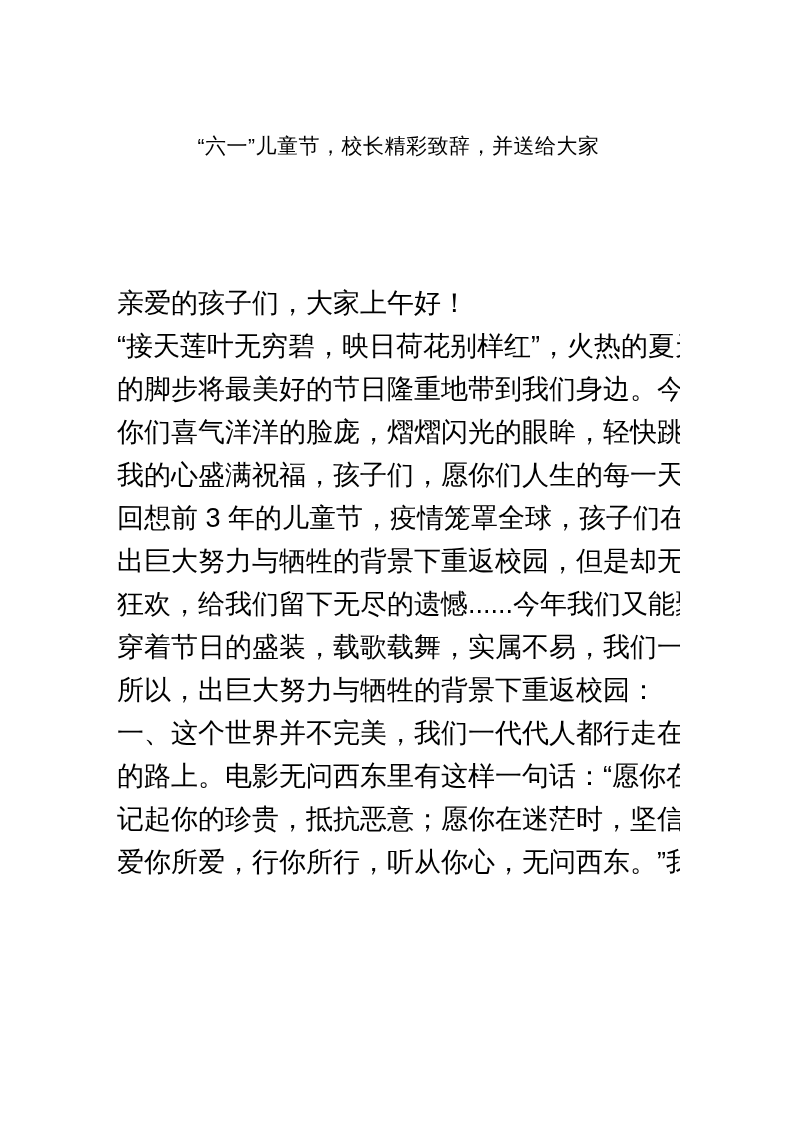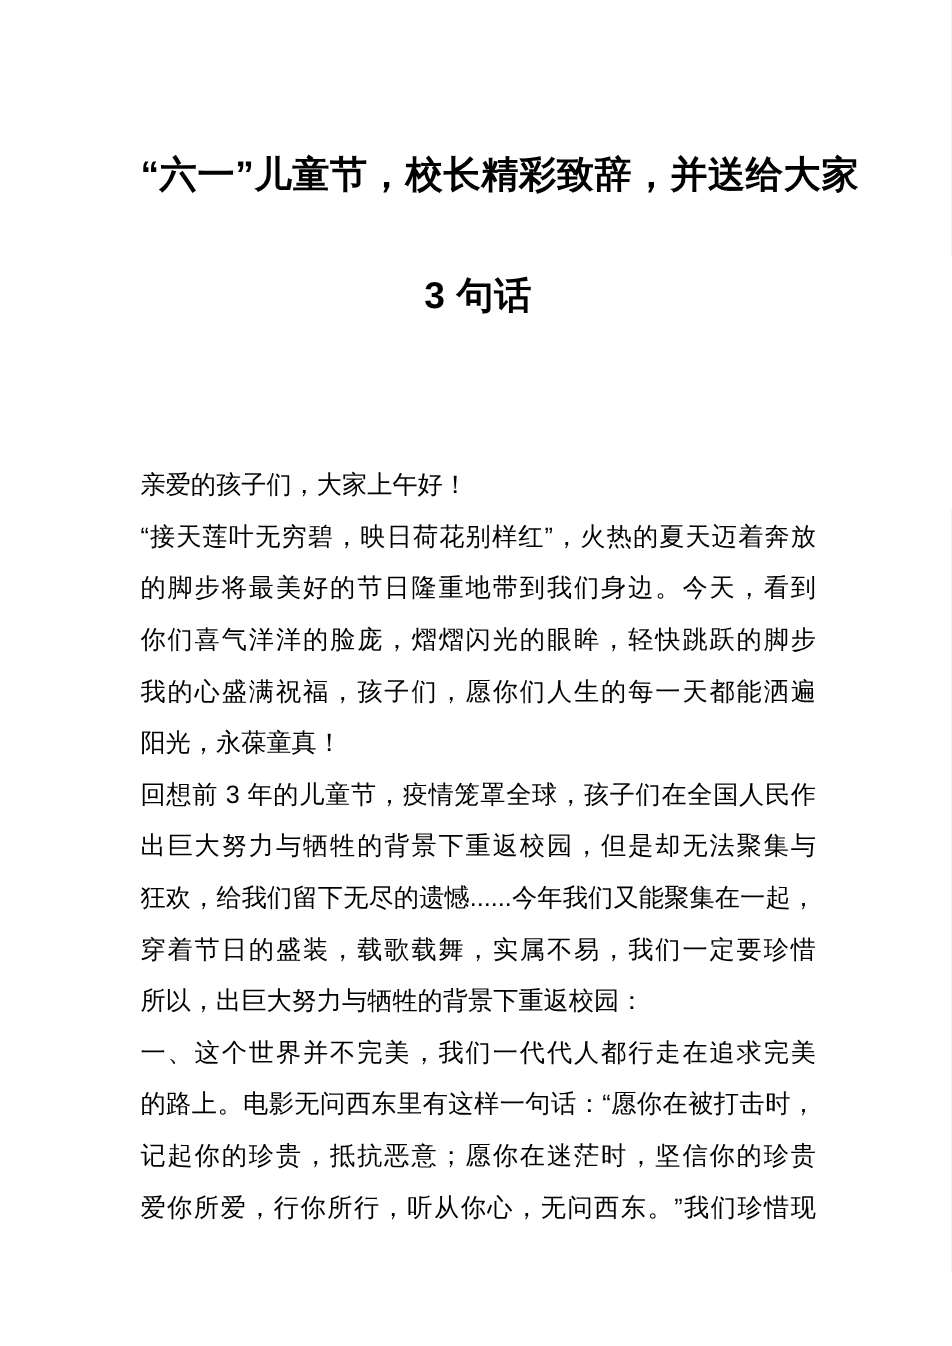--- a/index.html
+++ b/index.html
@@ -14,36 +14,36 @@
     margin: 0 auto;
     background: #ffffff;
     overflow: hidden;
     font-family: "Liberation Sans", "DejaVu Sans", sans-serif;
     color: #000000;
     box-sizing: border-box;
     padding: 126px 113px 0 117px;
   }
   .doc-title {
     margin: 0;
-    font-weight: 700;
-    font-size: 31px;
+    font-weight: 400;
+    font-size: 21px;
     color: #000000;
   }
   .title-line {
     line-height: 40px;
     text-align: center;
     white-space: nowrap;
     letter-spacing: 0.5px;
   }
   .title-line-2 {
     margin-top: 61px;
   }
   .doc-body {
     margin-top: 116px;
-    font-size: 21px;
+    font-size: 27px;
     line-height: 43px;
     font-weight: 400;
   }
   .body-line {
     height: 43px;
     white-space: nowrap;
     overflow: hidden;
     text-align: left;
   }
   .body-line.fill {
@@ -52,30 +52,28 @@
     text-justify: inter-character;
   }
 </style>
 </head>
 <body>
 
 <div class="page">
 
   <h1 class="doc-title">
     <div class="title-line title-line-1">“六一”儿童节，校长精彩致辞，并送给大家</div>
-    <div class="title-line title-line-2">3 句话</div>
   </h1>
 
   <div class="doc-body">
     <div class="body-line">亲爱的孩子们，大家上午好！</div>
     <div class="body-line fill">“接天莲叶无穷碧，映日荷花别样红”，火热的夏天迈着奔放</div>
     <div class="body-line fill">的脚步将最美好的节日隆重地带到我们身边。今天，看到</div>
     <div class="body-line fill">你们喜气洋洋的脸庞，熠熠闪光的眼眸，轻快跳跃的脚步</div>
     <div class="body-line fill">我的心盛满祝福，孩子们，愿你们人生的每一天都能洒遍</div>
-    <div class="body-line">阳光，永葆童真！</div>
     <div class="body-line fill">回想前 3 年的儿童节，疫情笼罩全球，孩子们在全国人民作</div>
     <div class="body-line fill">出巨大努力与牺牲的背景下重返校园，但是却无法聚集与</div>
     <div class="body-line fill">狂欢，给我们留下无尽的遗憾......今年我们又能聚集在一起，</div>
     <div class="body-line fill">穿着节日的盛装，载歌载舞，实属不易，我们一定要珍惜</div>
     <div class="body-line">所以，出巨大努力与牺牲的背景下重返校园：</div>
     <div class="body-line fill">一、这个世界并不完美，我们一代代人都行走在追求完美</div>
     <div class="body-line fill">的路上。电影无问西东里有这样一句话：“愿你在被打击时，</div>
     <div class="body-line fill">记起你的珍贵，抵抗恶意；愿你在迷茫时，坚信你的珍贵</div>
     <div class="body-line fill">爱你所爱，行你所行，听从你心，无问西东。”我们珍惜现</div>
   </div>

